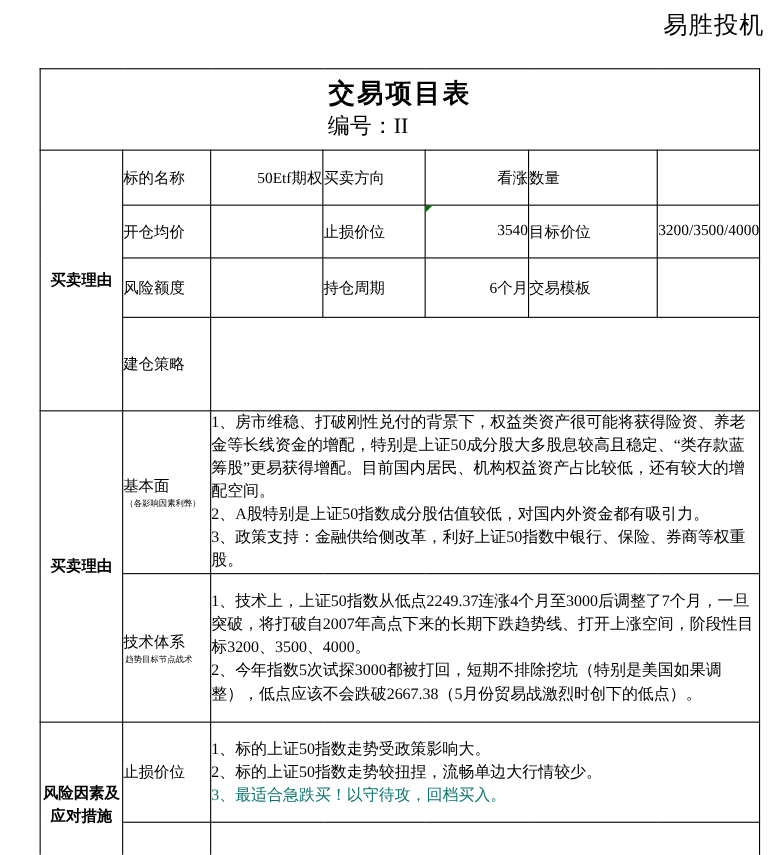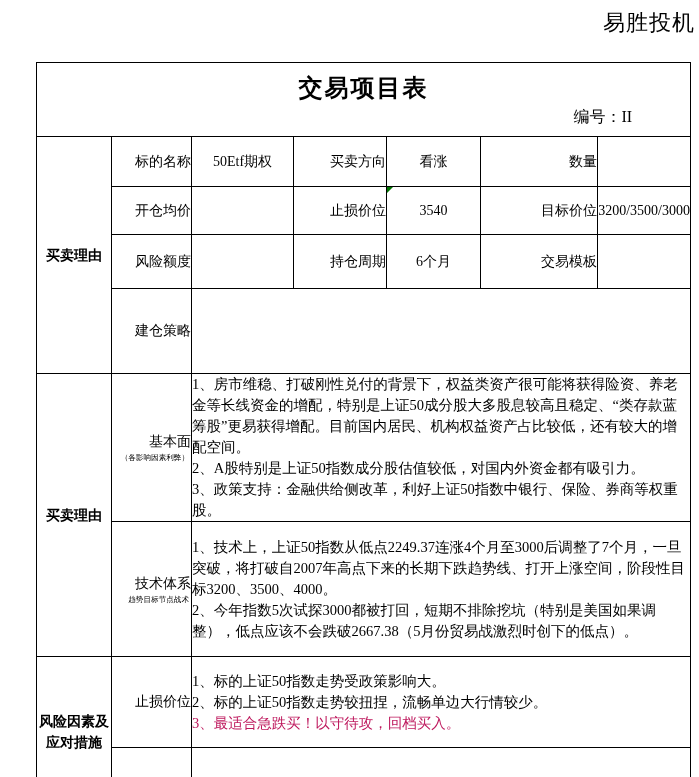--- a/index.html
+++ b/index.html
@@ -24,37 +24,37 @@
     font-size:14px;
     overflow:hidden;
   }
   td.titlecell{height:73px;vertical-align:top;}
   .title-wrap{display:flex;flex-direction:column;height:73px;}
   .doc-title{
     flex:1 1 auto;display:flex;align-items:center;justify-content:center;
     font-size:24px;font-weight:bold;letter-spacing:2px;padding-top:6px;
   }
   .doc-number{
-    text-align:right;padding:0 58px 8px 0;font-size:16px;
+    text-align:center;padding:0 58px 8px 0;font-size:20px;
   }
   td.sec{
     font-weight:bold;font-size:16px;text-align:center;
     padding:2px 4px;line-height:21px;
   }
-  td.lbl{text-align:right;padding:2px 3px;margin-top:45px;}
-  td.val{text-align:center;padding:2px 3px;position:relative;}
+  td.lbl{text-align:left;padding:2px 3px;margin-top:45px;}
+  td.val{text-align:right;padding:2px 3px;position:relative;}
   .sub{
     display:block;font-size:8px;line-height:9px;margin-top:2px;
     letter-spacing:0;transform:scale(0.95);white-space:nowrap;
   }
   td.content{
     text-align:left;vertical-align:middle;padding:2px 6px 2px 5px;font-family:Liberation Serif, serif;
   }
   .para{line-height:21px;font-size:14.5px;}
-  .para.red{color:#be185d;}
+  .para.red{color:#0f766e;}
   .flag{
     position:absolute;top:0;left:0;width:0;height:0;
     border-top:6px solid #007300;border-right:6px solid transparent;
   }
 </style>
 </head>
 <body>
 
 <div class="watermark">易胜投机</div>
 
@@ -91,21 +91,21 @@
 
   <tr style="height:48px">
     <td class="lbl">开仓均价</td>
     <td class="val"></td>
     <td class="lbl">止损价位</td>
     <td class="val">
       <span class="flag"></span>
       <span>3540</span>
     </td>
     <td class="lbl">目标价位</td>
-    <td class="val">3200/3500/3000</td>
+    <td class="val">3200/3500/4000</td>
   </tr>
 
   <tr style="height:54px">
     <td class="lbl">风险额度</td>
     <td class="val"></td>
     <td class="lbl">持仓周期</td>
     <td class="val">6个月</td>
     <td class="lbl">交易模板</td>
     <td class="val"></td>
   </tr>

